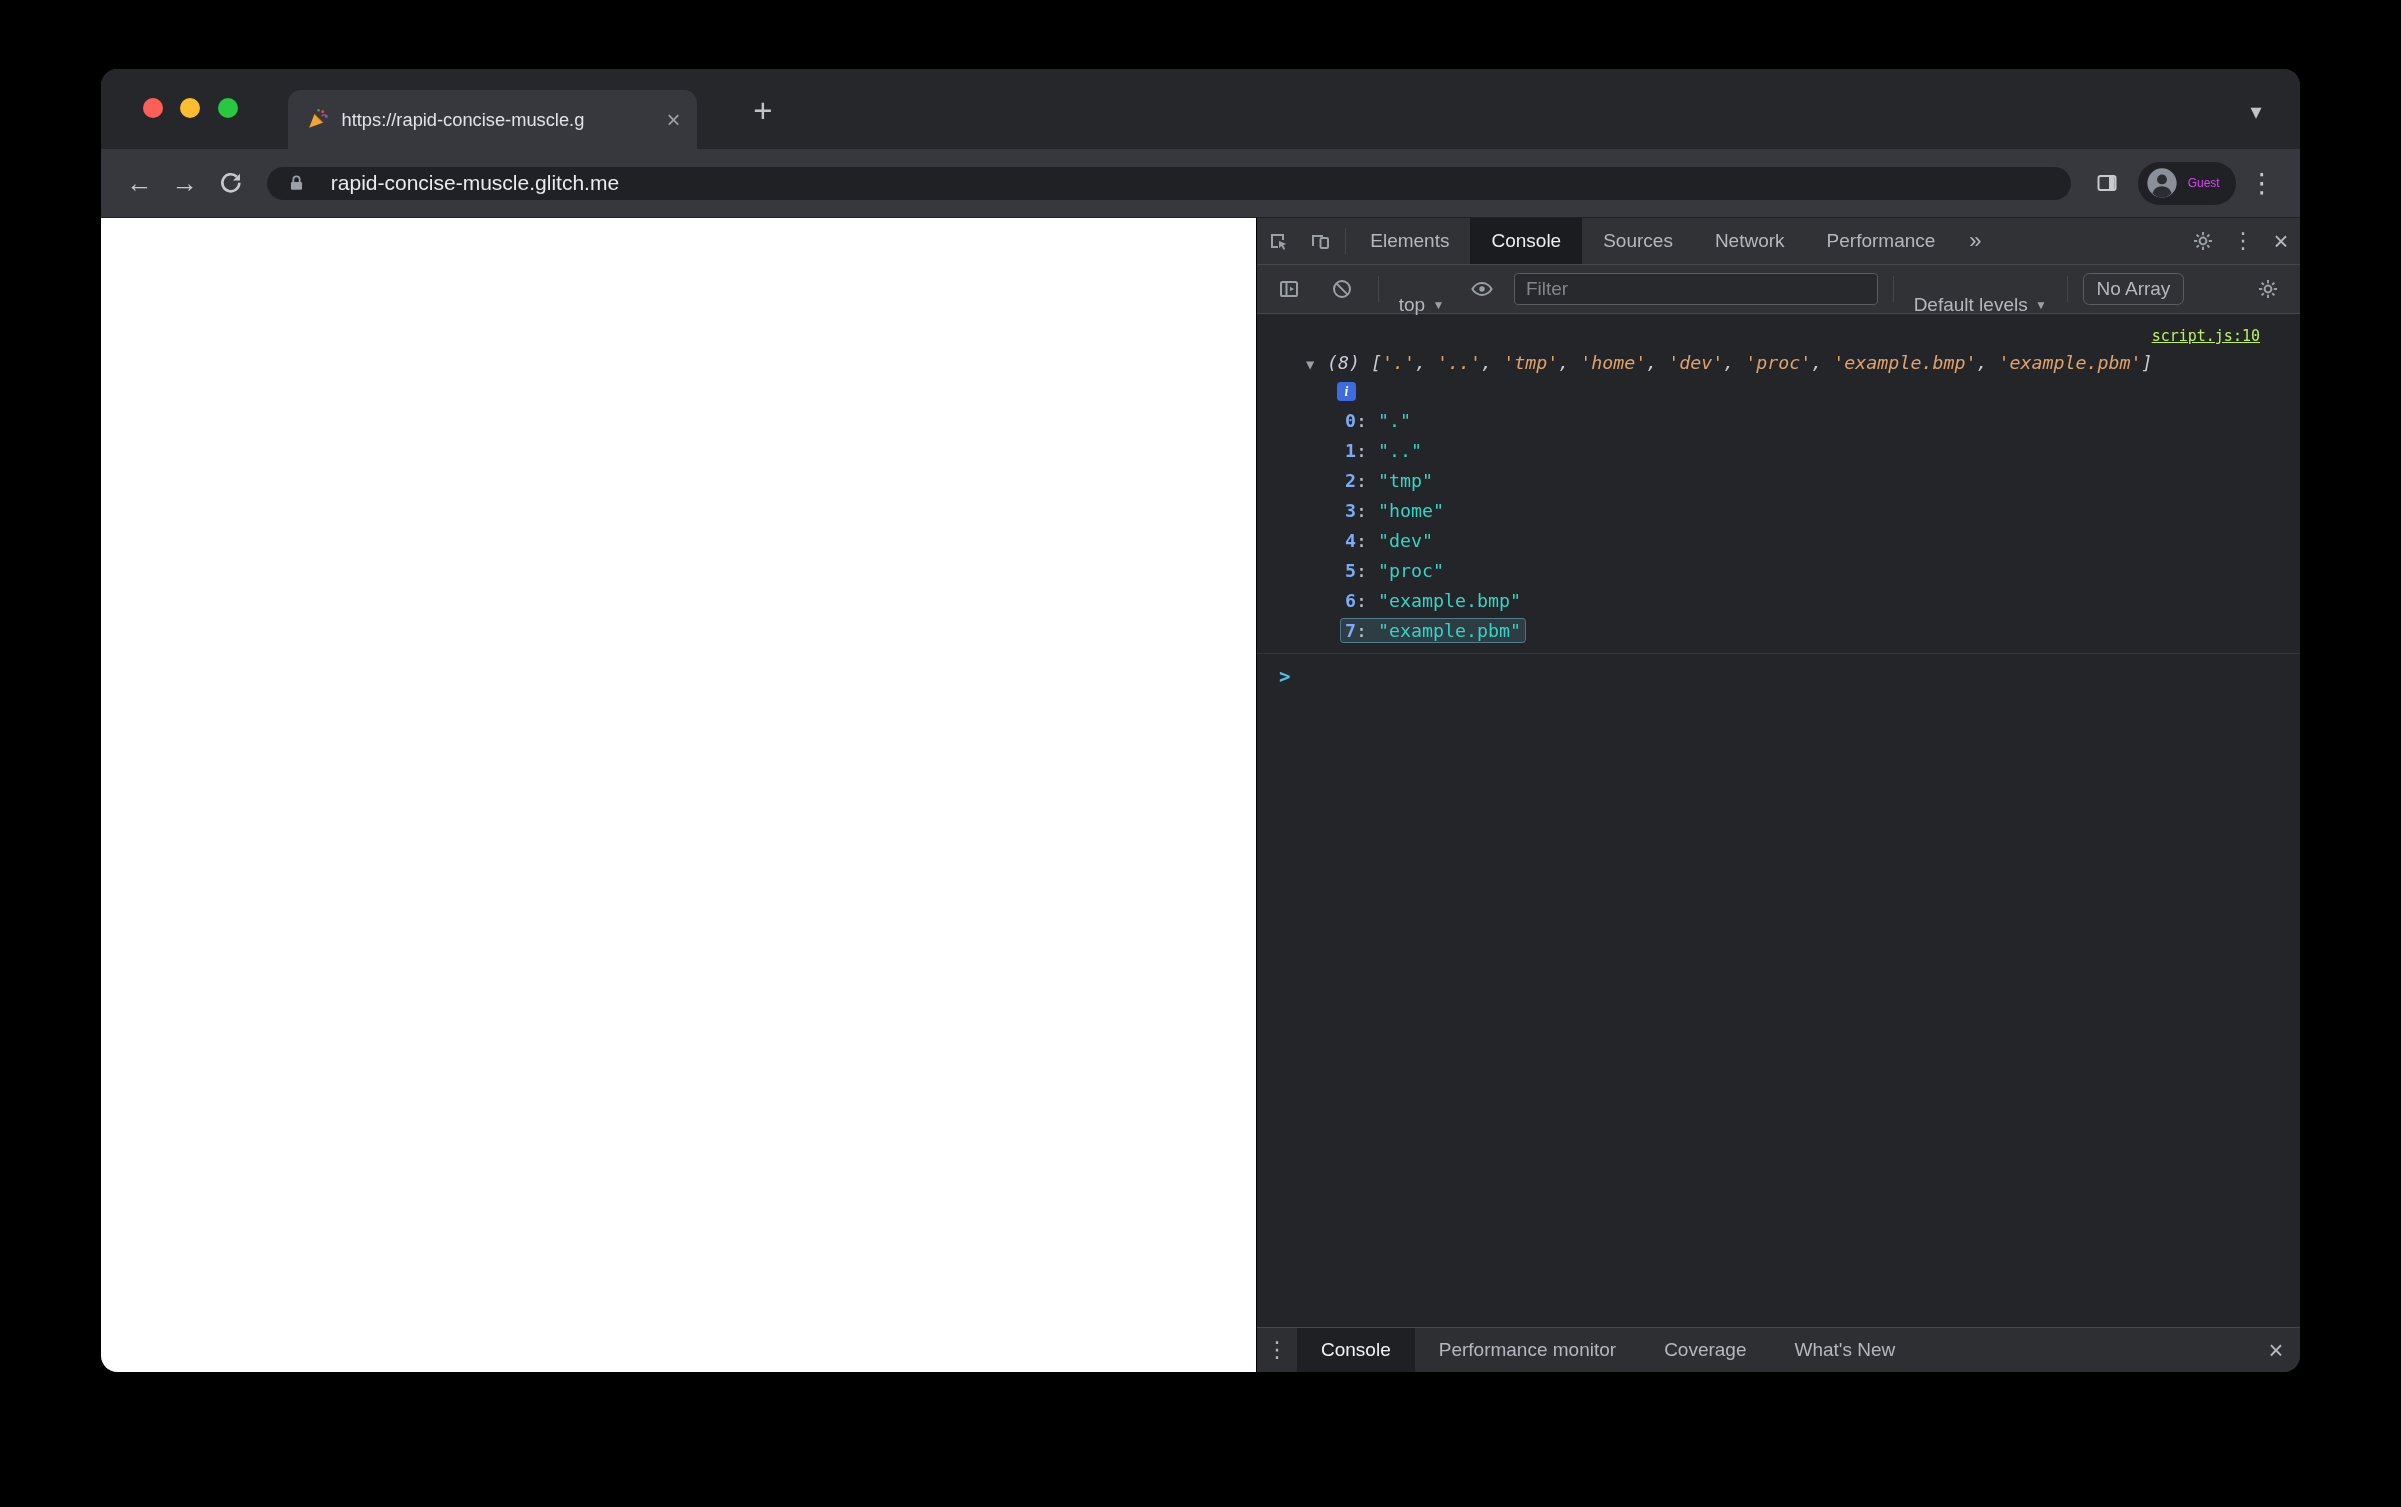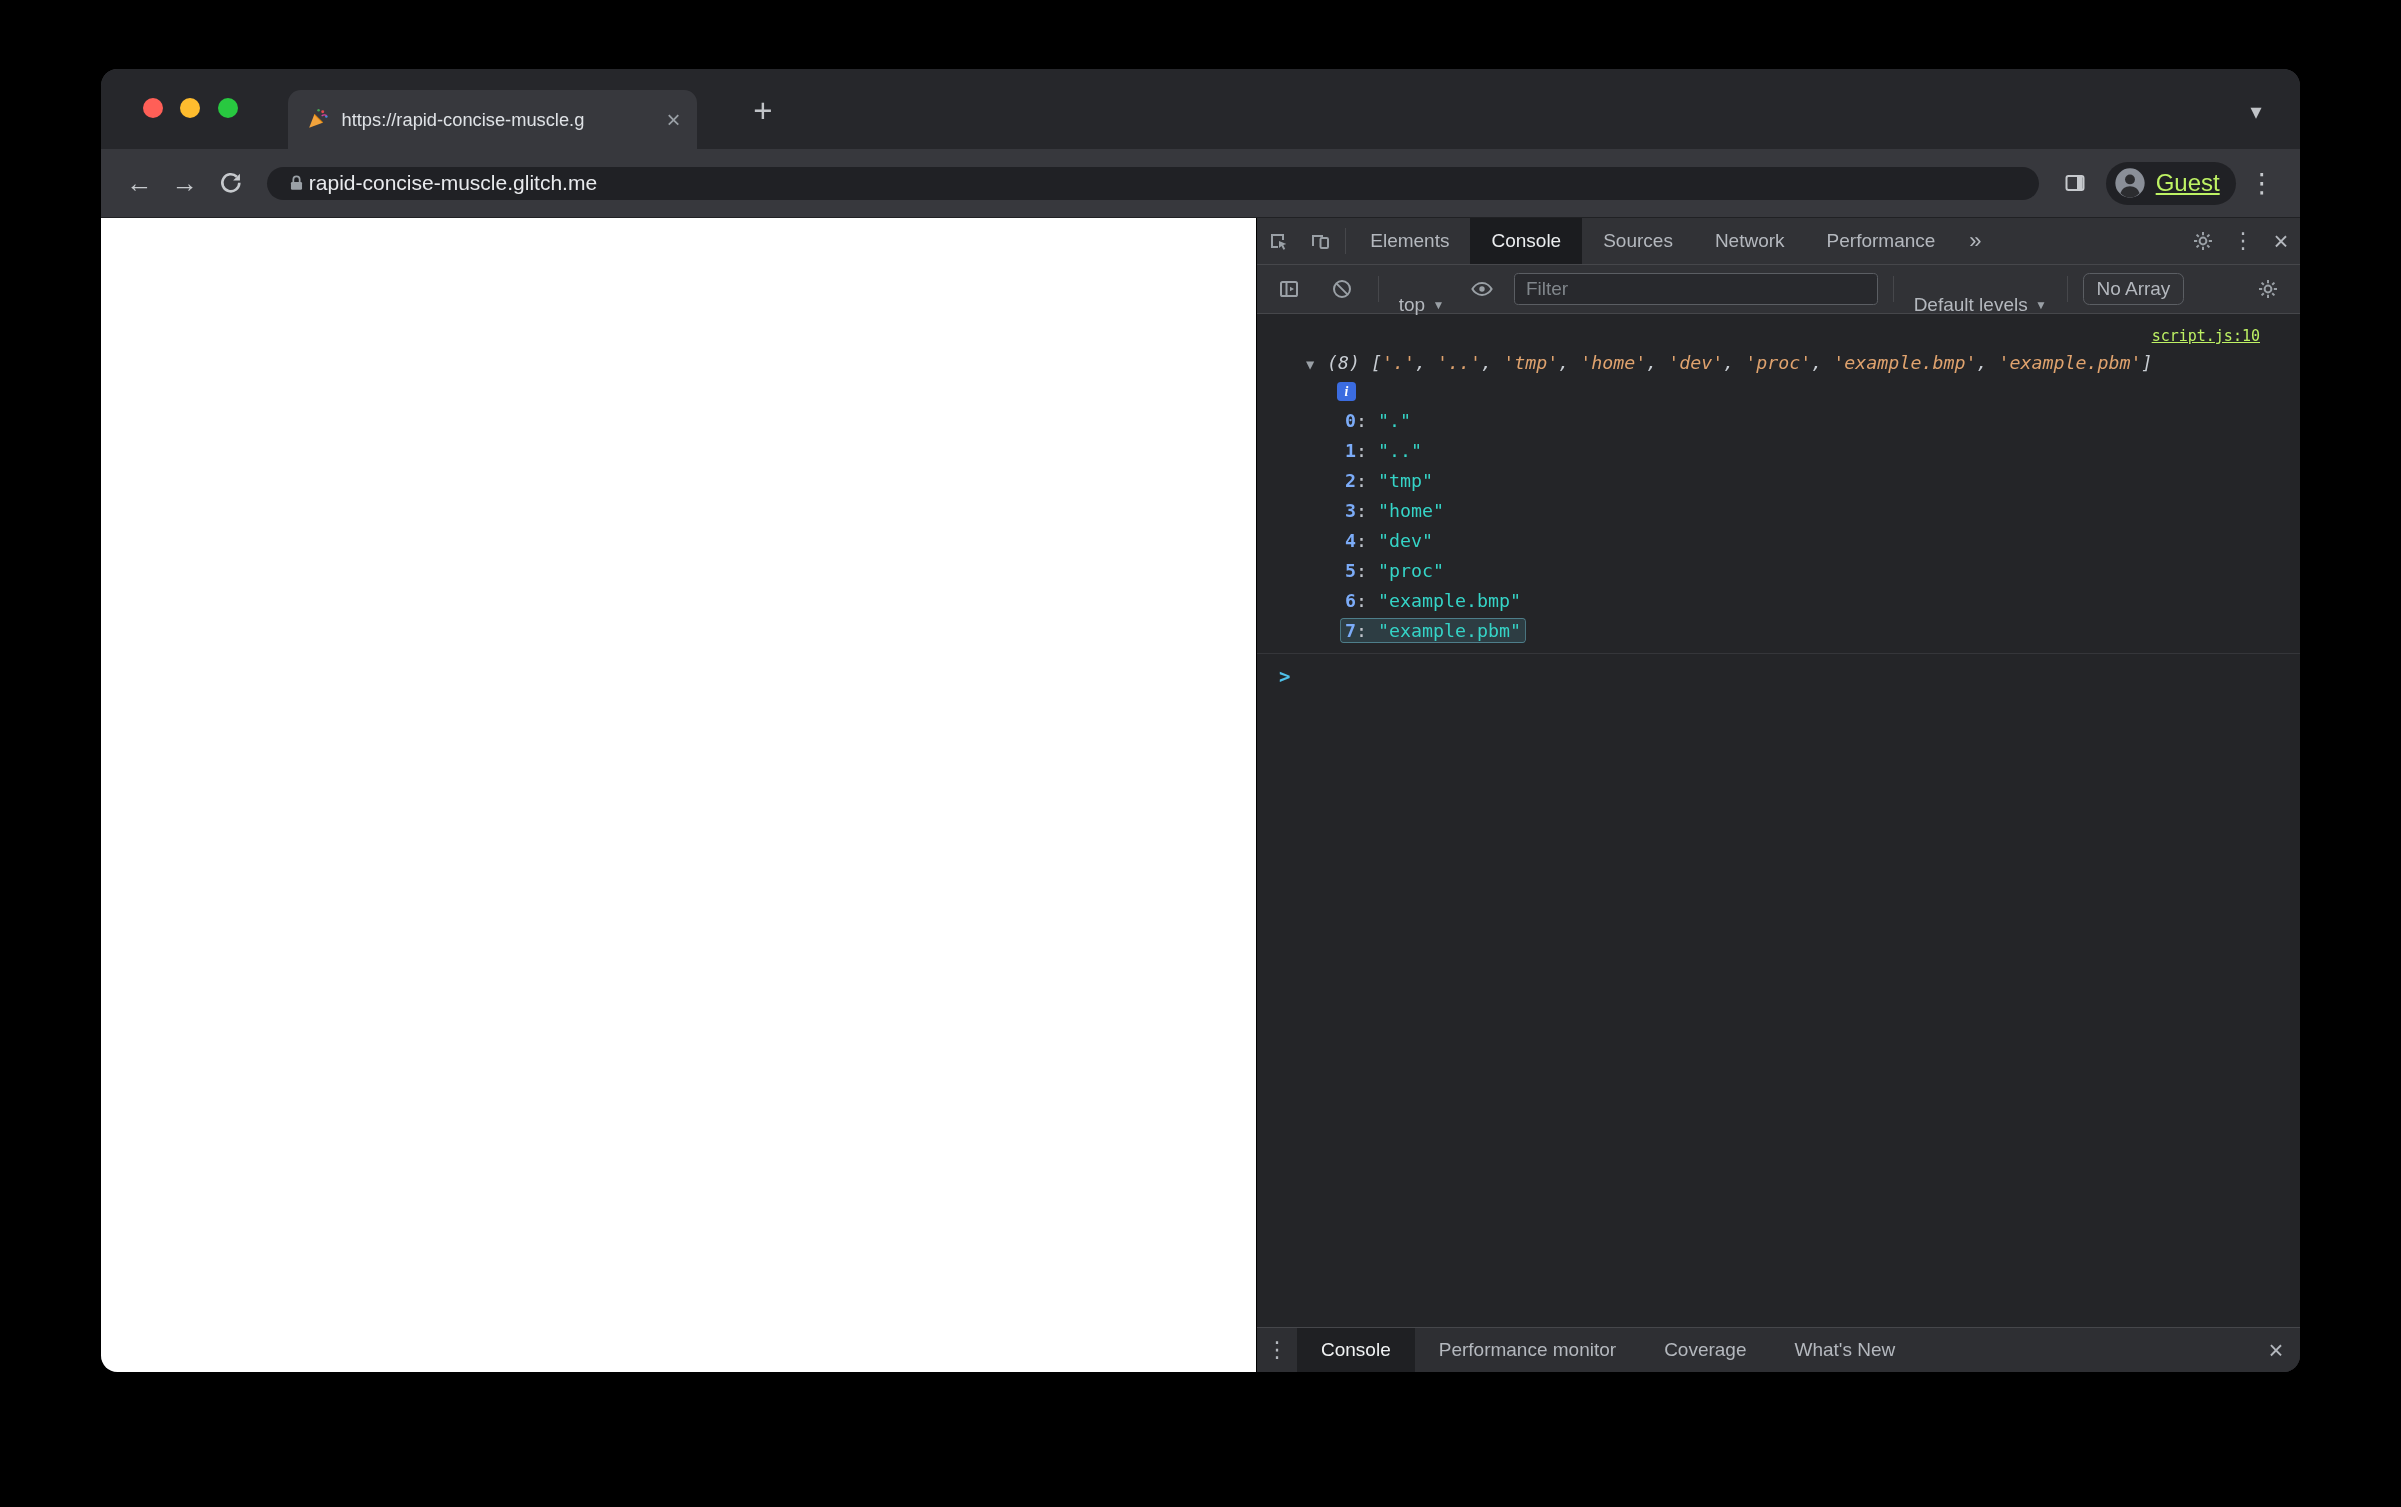--- a/index.html
+++ b/index.html
@@ -22,25 +22,25 @@
           justify-content:center;font-size:33px;color:#c0c3c7;font-weight:300;}
   .tabsearch{position:absolute;right:25.6px;top:24px;width:37px;height:37px;display:flex;align-items:center;
              justify-content:center;font-size:22px;color:#c0c3c7;}
 
   
   .toolbar{height:69px;background:#37383d;display:flex;align-items:center;padding:0 18.3px;gap:5.5px;
            flex:none;border-bottom:0.9px solid #202124;box-sizing:border-box;}
   .navbtn{width:40px;height:40px;flex:none;display:flex;align-items:center;justify-content:center;
           font-size:26.5px;color:#c6c9cd;border-radius:50%;}
   .omnibox{flex:1;height:33px;background:#202125;border-radius:22px;display:flex;align-items:center;
-           padding:0 20px;gap:3px;margin:0 11px;min-width:0;}
+           padding:0 20px;gap:25px;margin:0 11px;min-width:0;}
   .url{font-size:21px;color:#e8eaed;white-space:nowrap;overflow:hidden;}
   .profile{height:43px;background:#202125;border-radius:22px;display:flex;align-items:center;
            gap:10px;padding:0 16.5px 0 7.3px;flex:none;margin-left:5.5px;}
-  .profile-label{font-size:24px;color:#bef264;text-decoration:underline;}
+  .profile-label{font-size:12px;color:#d946ef;}
 
   
   .content{flex:1;display:flex;min-height:0;}
   .page{flex:1;background:#ffffff;min-width:0;}
 
   
   .devtools{width:1044px;flex:none;background:#242528;display:flex;flex-direction:column;
             border-left:0.9px solid #000;box-sizing:border-box;}
   .dt-tabbar{height:46px;flex:none;background:#313236;border-bottom:0.9px solid #46474b;display:flex;
              align-items:stretch;color:#b4b8be;font-size:19px;}

